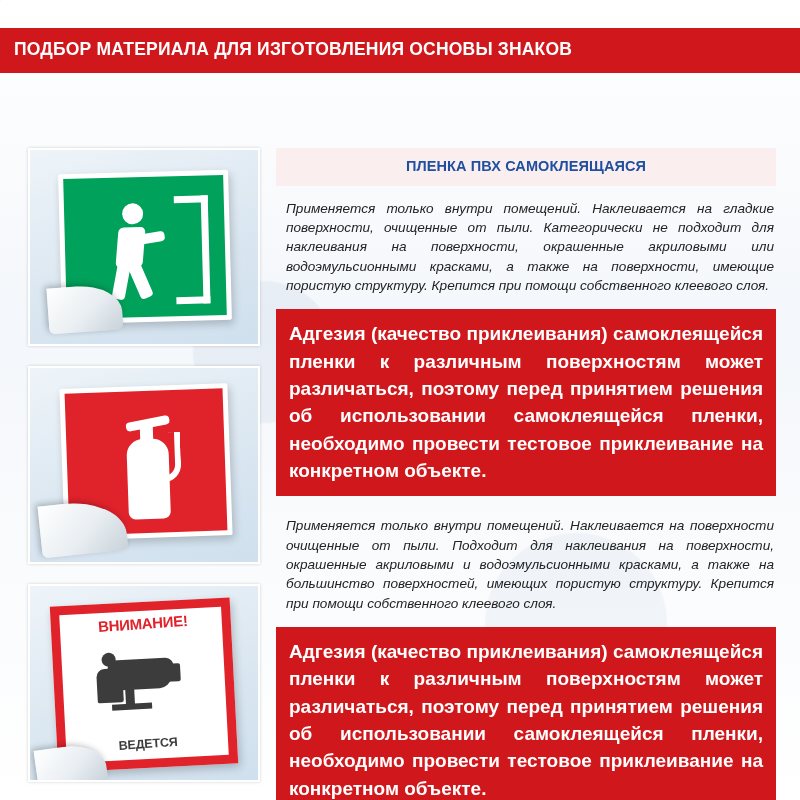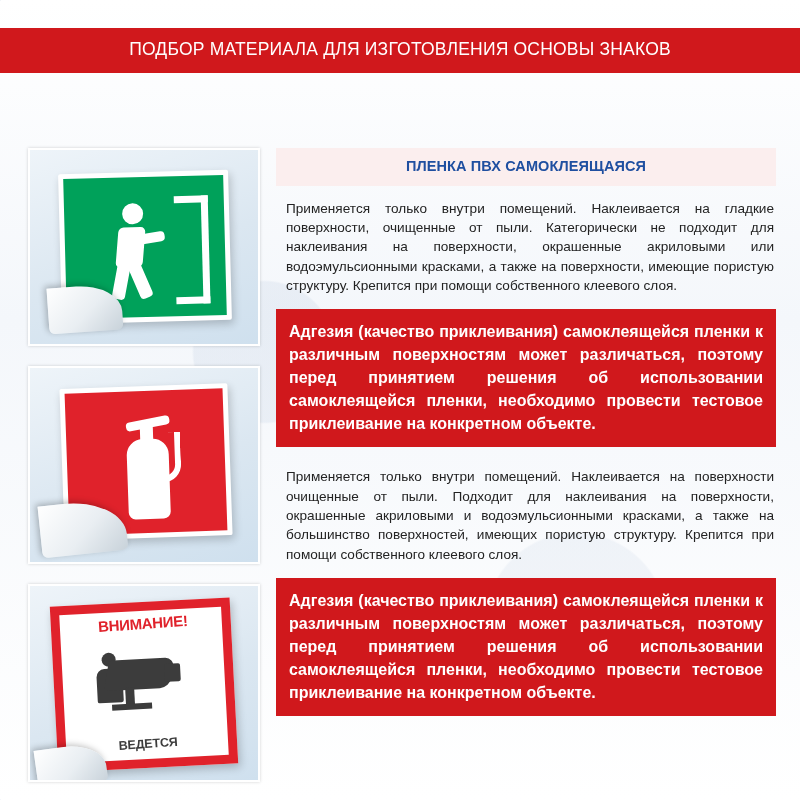--- a/index.html
+++ b/index.html
@@ -41,23 +41,23 @@
     top: 28px;
     left: 0;
     width: 800px;
     background: #d0181c;
     padding: 10px 0 12px 0;
     box-sizing: border-box;
   }
   .header-line {
     color: #ffffff;
     font-size: 17.5px;
-    font-weight: normal;
+    font-weight: bold;
     letter-spacing: 0.2px;
-    text-align: center;
+    text-align: left;
     line-height: 1.32;
     padding: 0 14px;
     white-space: nowrap;
   }
 
   
   .content {
     position: absolute;
     top: 148px;
     left: 0;
@@ -312,26 +312,27 @@
     line-height: 1.3;
     letter-spacing: 0.1px;
   }
 
   .paragraph {
     color: #232323;
     font-size: 13.6px;
     line-height: 1.42;
     text-align: justify;
     margin: 13px 2px 0 10px;
+    font-style: italic;
   }
 
   .note-box {
     background: #d0181c;
     color: #ffffff;
-    font-size: 16px;
+    font-size: 19px;
     font-weight: bold;
     line-height: 1.44;
     text-align: justify;
     padding: 11px 13px 12px 13px;
     margin-top: 14px;
     box-sizing: border-box;
   }
 
   .block + .block { margin-top: 20px; }
 </style>

